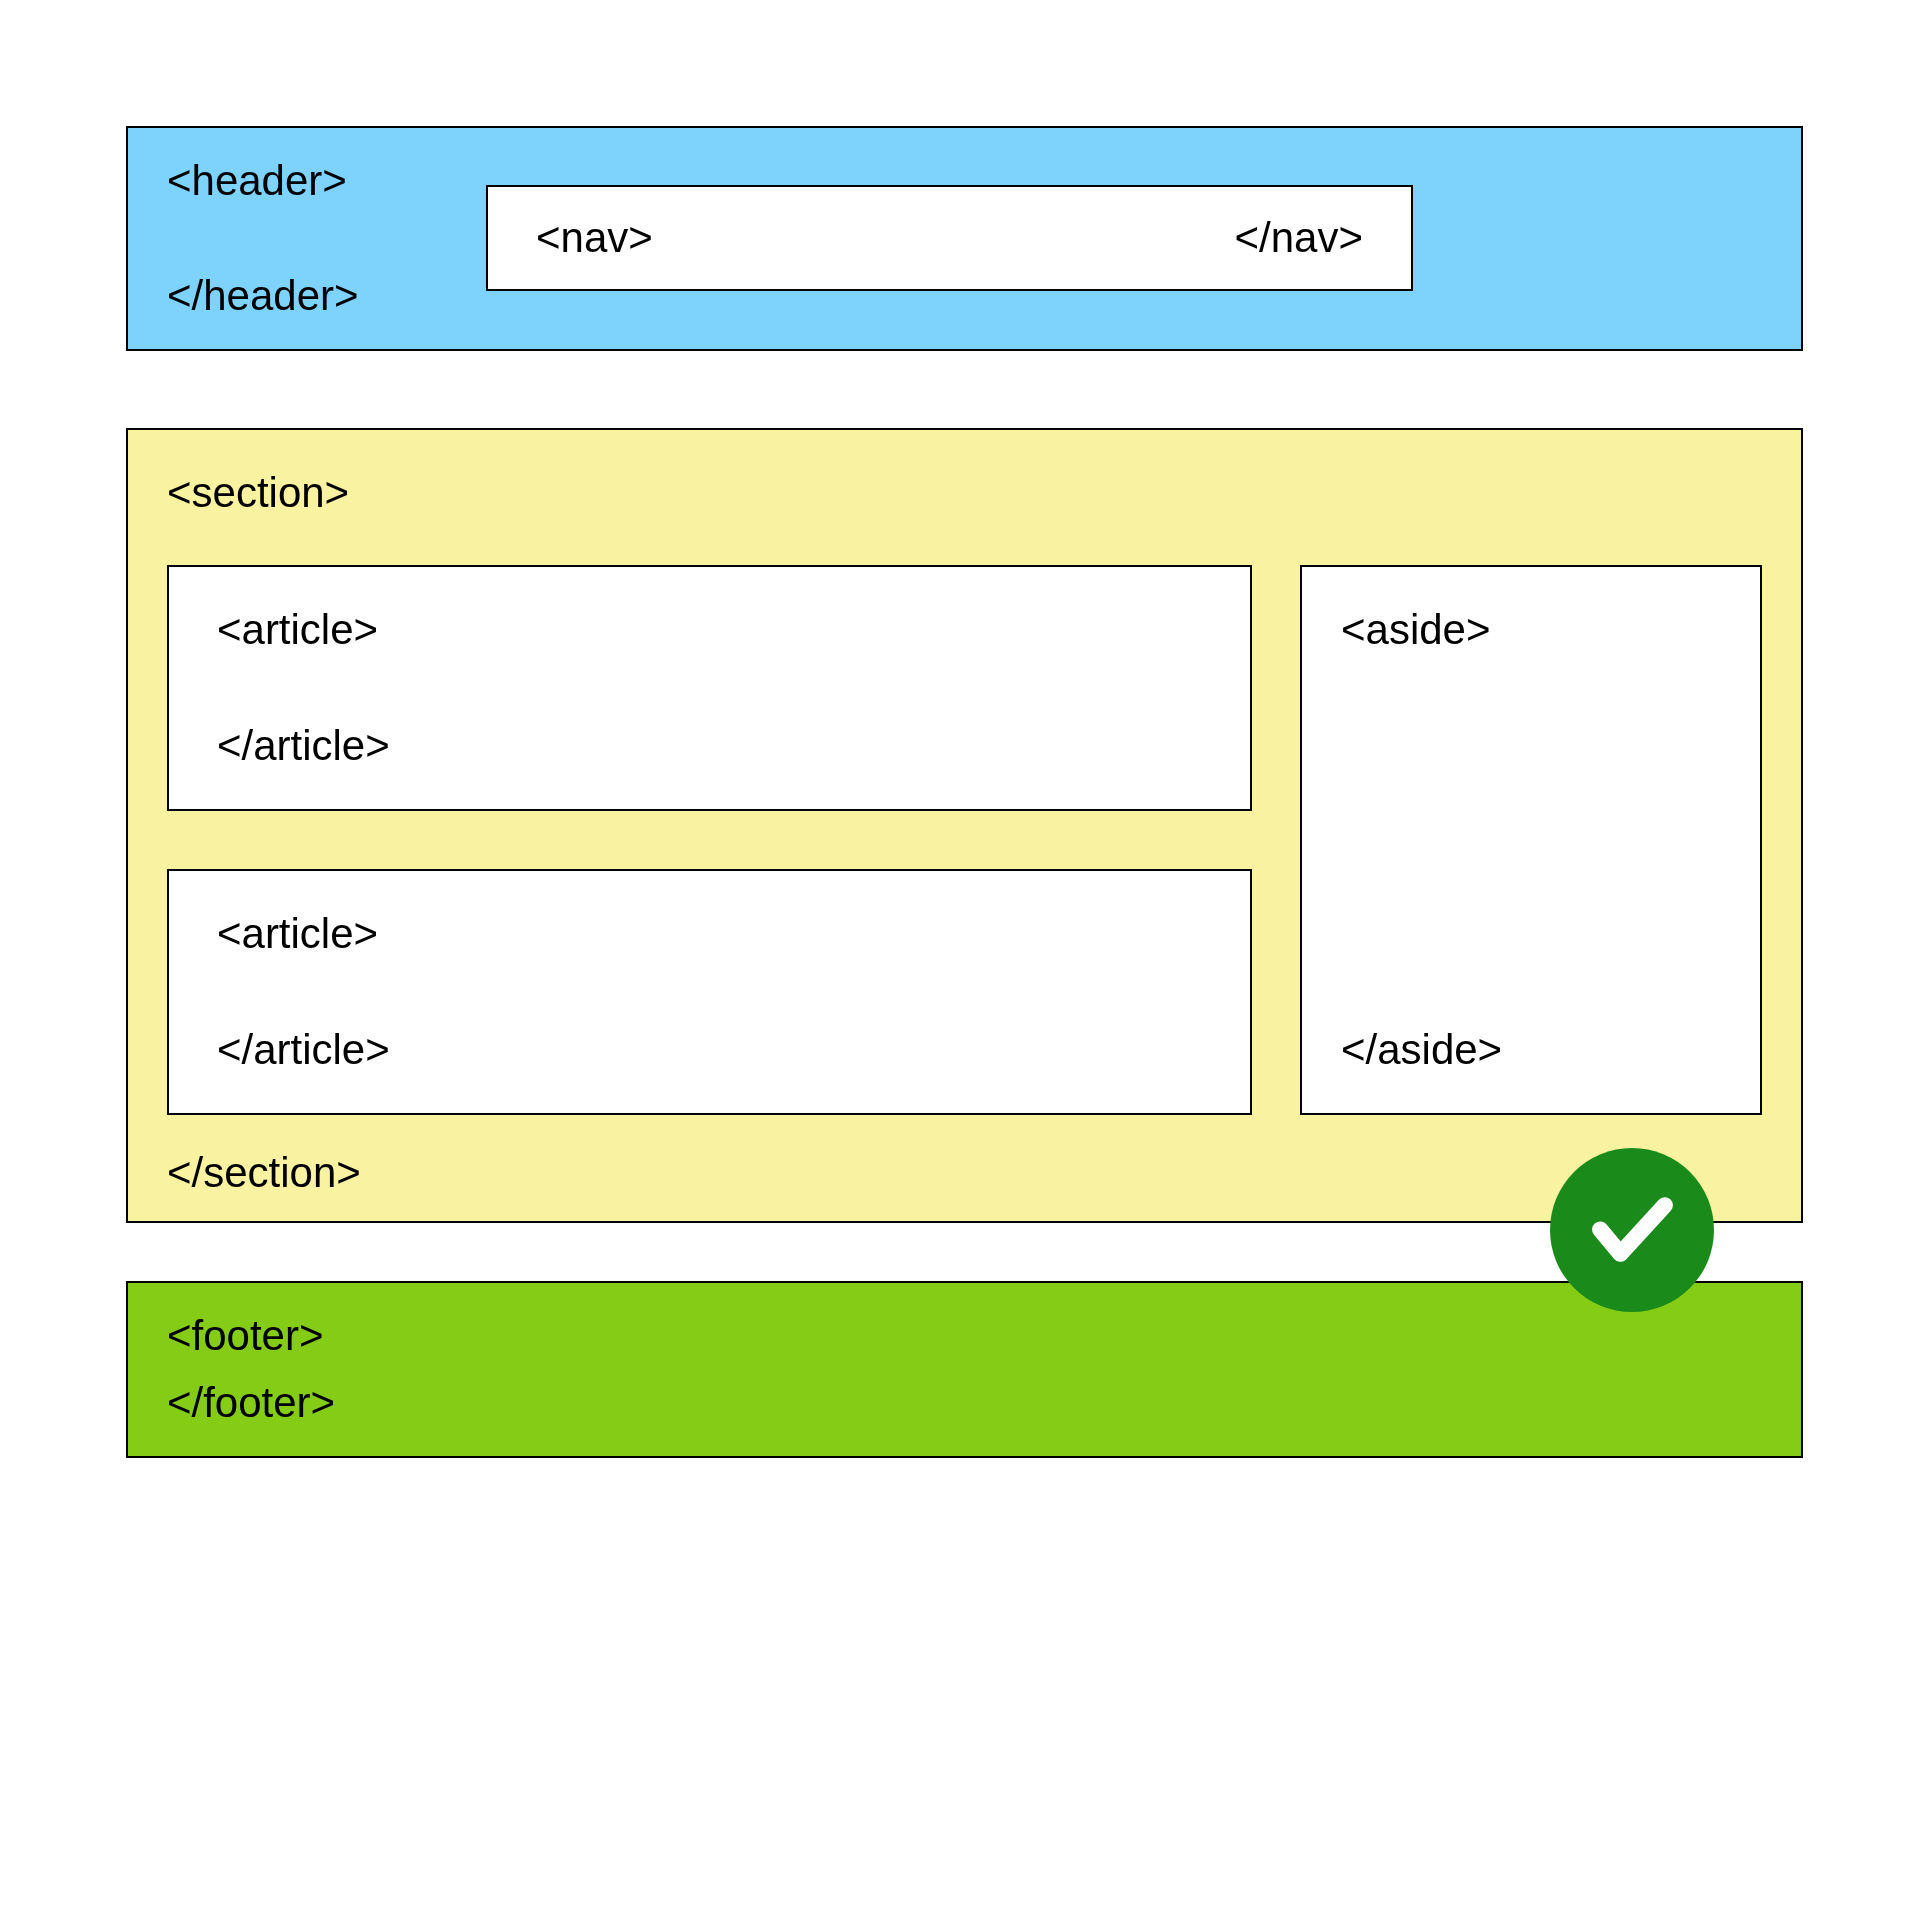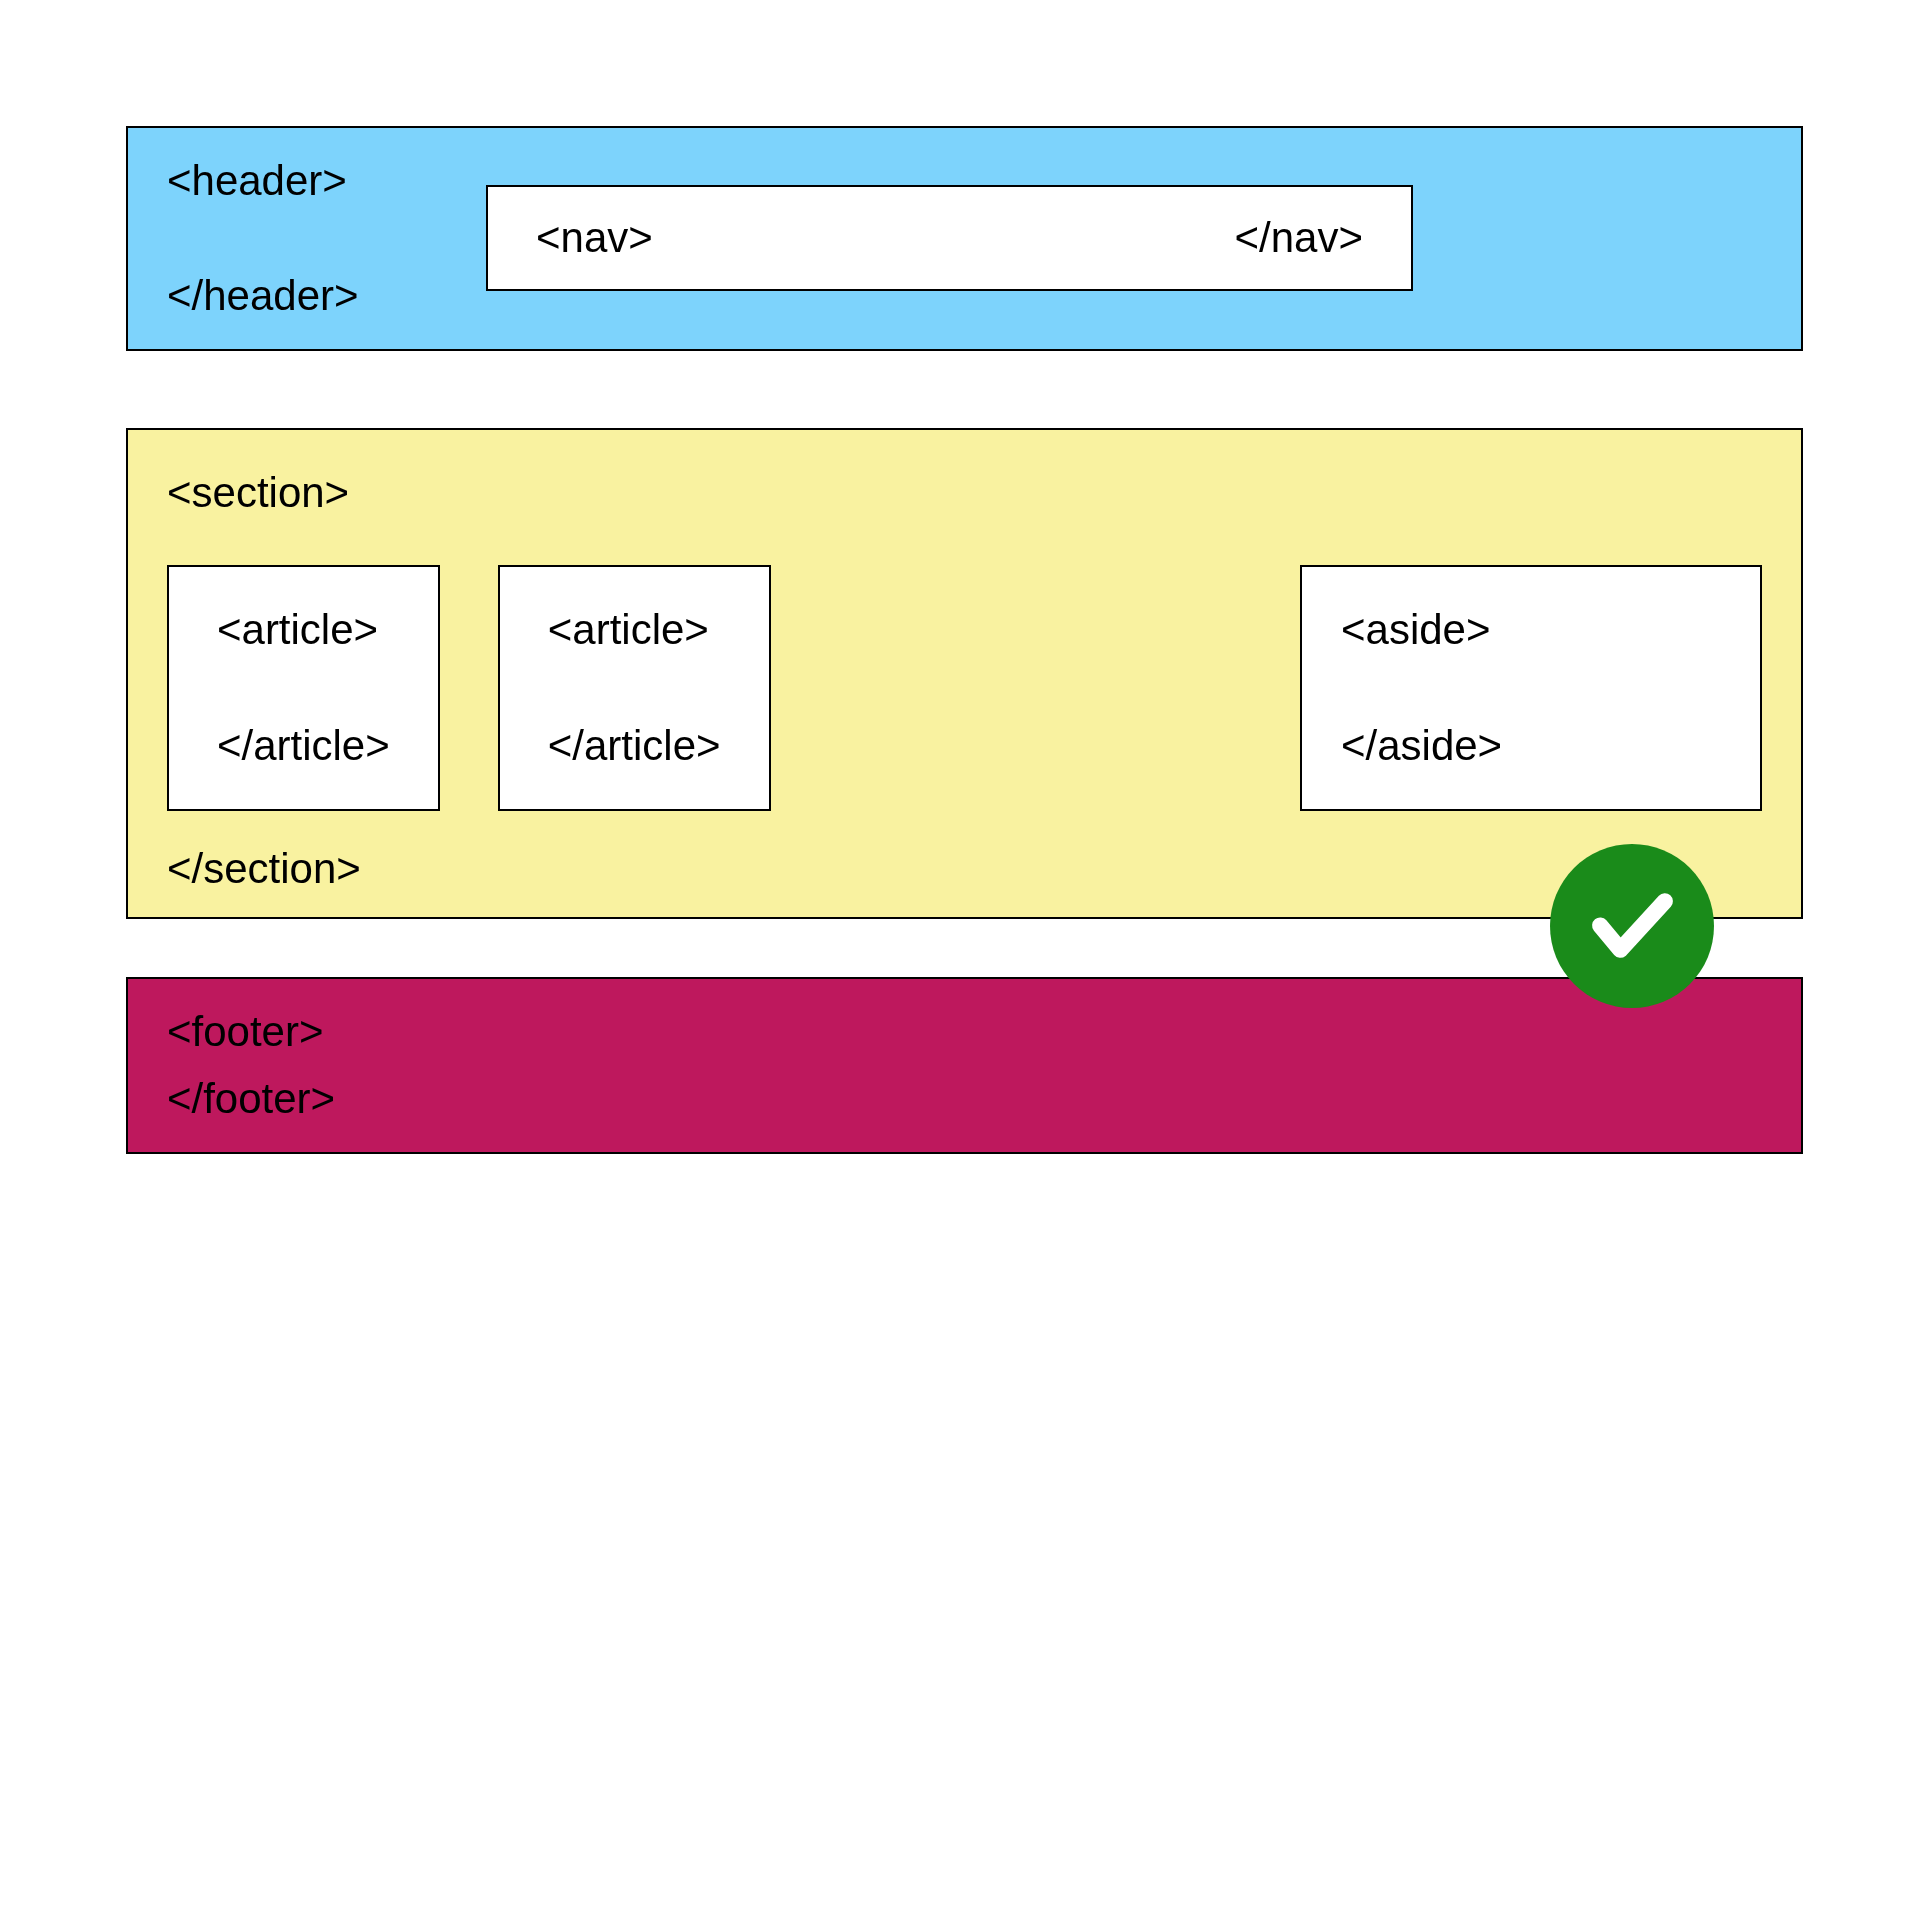--- a/index.html
+++ b/index.html
@@ -58,42 +58,43 @@
     .section-close {
       margin-top: 34px;
     }
     .section-content {
       display: flex;
       gap: 48px;
     }
     .articles-column {
       flex: 1;
       display: flex;
-      flex-direction: row;
+      flex-direction: column;
       gap: 58px;
+      justify-content: flex-end;
     }
     .article-block {
       background: #ffffff;
       border: 2.9px solid #000;
       padding: 39px 48px;
     }
     .article-open {
       margin-bottom: 68px;
     }
     .aside-block {
       background: #ffffff;
       border: 2.9px solid #000;
       width: 462px;
       padding: 39px 39px;
       display: flex;
       flex-direction: column;
       justify-content: space-between;
     }
     .footer-block {
-      background: #be185d;
+      background: #84cc16;
       border: 2.9px solid #000;
       padding: 29px 39px;
       position: relative;
     }
     .footer-open {
       margin-bottom: 19.3px;
     }
     .checkmark-badge {
       position: absolute;
       right: 87px;

